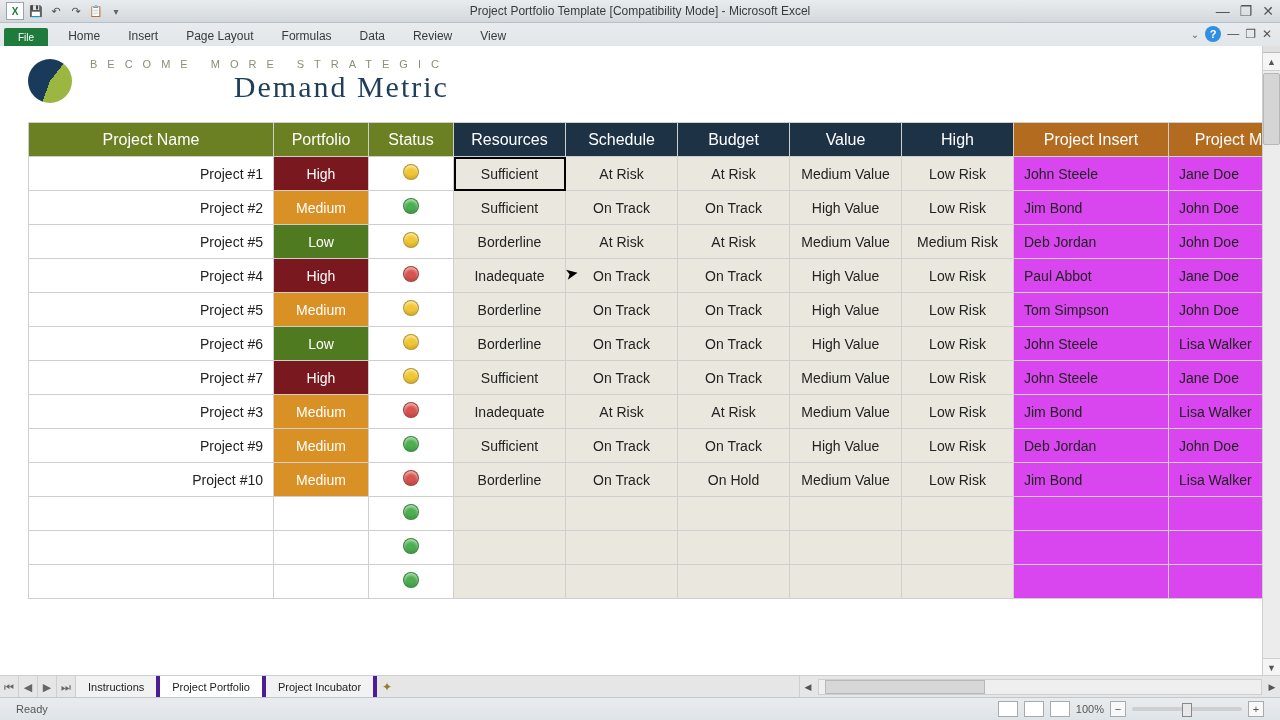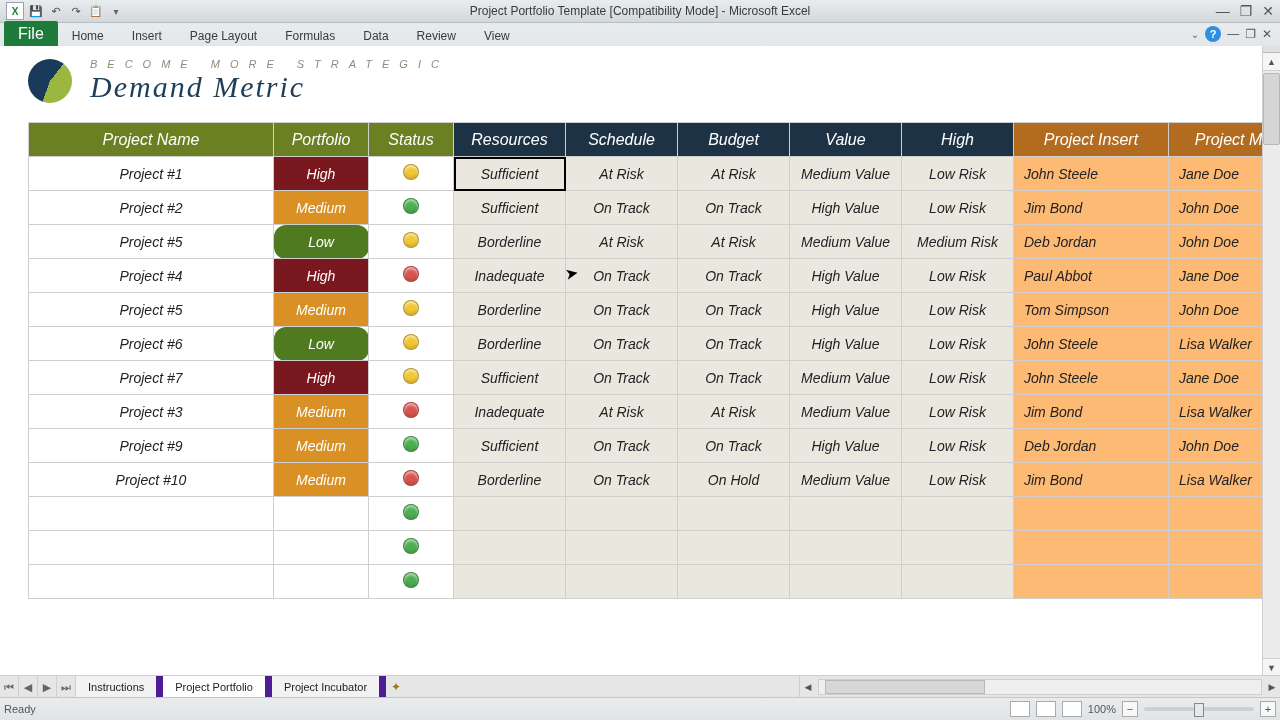--- a/index.html
+++ b/index.html
@@ -42,23 +42,24 @@
     height: 24px;
     background: linear-gradient(#e9ecee, #e1e6ea);
     display:flex; align-items:flex-end;
     padding-left:4px;
     border-bottom:1px solid #c8cdd1;
     position:relative;
   }
   .file-tab {
     background:#1f7b3b; color:#fff;
     padding:4px 14px 4px 14px;
-    font-size:16px;
+    font-size:10px;
     border-top-left-radius:2px; border-top-right-radius:2px;
     cursor:pointer;
+    margin-right:6px;
   }
   .rtab {
     padding:4px 14px;
     color:#3a3a3a; cursor:pointer;
     font-size:12px;
   }
   .ribbon-right {
     position:absolute; right:8px; top:3px;
     display:flex; gap:6px; align-items:center;
   }
@@ -70,21 +71,20 @@
   .chev { font-size:10px; color:#666; }
   
   .sheet-viewport {
     position:absolute;
     top:46px; left:0; right:0; bottom:44px;
     background:#fff;
     overflow:hidden;
   }
   .sheet {
     padding:12px 34px 0 28px;
-    font-style:italic;
   }
   
   .brand {
     display:flex; align-items:center; gap:18px;
     margin-bottom:18px;
   }
   .brand-mark {
     width:44px; height:44px; border-radius:50%;
     background: conic-gradient(from 200deg, #1a3a5c 0 55%, #9cb642 55% 100%);
     position:relative;
@@ -95,20 +95,21 @@
   }
   .brand-text { display:flex; flex-direction:column; }
   .tagline {
     letter-spacing:10px; font-size:11px; color:#8a8f77;
     text-transform:uppercase;
   }
   .brand-name {
     font-family: Georgia, "Times New Roman", serif;
     font-size:30px; letter-spacing:2px; color:#1f3e59;
     font-weight:500;
+    text-align:right;
   }
   
   table.pp {
     border-collapse:collapse;
     width:1240px;
     table-layout:fixed;
   }
   table.pp th, table.pp td {
     border:1px solid #cfcfcf;
     height:33px;
@@ -120,29 +121,29 @@
   table.pp th {
     color:#fff; font-weight:normal; font-size:16px;
     text-align:center;
   }
   table.pp th.project, table.pp th.priority, table.pp th.status {
     background:#6b8023;
   }
   table.pp th.mid { background:#1e3246; }
   table.pp th.owner, table.pp th.manager { background:#b26b1f; }
 
-  table.pp td.name { background:#fff; text-align:center; }
-  table.pp td.owner, table.pp td.manager { background:#fdba74; text-align:left; }
+  table.pp td.name { background:#fff; text-align:right; }
+  table.pp td.owner, table.pp td.manager { background:#d946ef; text-align:left; }
   table.pp td.mid { background:#e9e7de; text-align:center; }
   table.pp td.status { background:#fff; text-align:center; }
   table.pp td.priority { text-align:center; color:#fff; }
 
   .prio-High   { background:#7a1820; }
   .prio-Medium { background:#d99024; }
-  .prio-Low    { background:#4f7a1f;border-radius:12px; }
+  .prio-Low    { background:#4f7a1f; }
 
   .dot {
     width:14px; height:14px; border-radius:50%;
     display:inline-block;
     border:1px solid rgba(0,0,0,.25);
     box-shadow: inset 0 2px 3px rgba(255,255,255,.6),
                 inset 0 -2px 3px rgba(0,0,0,.15);
   }
   .dot-green  { background:#4caf50; }
   .dot-yellow { background:#f2c735; }
@@ -197,21 +198,21 @@
     background:#e6e6e6; border-top:1px solid #cfcfcf;
     display:flex; align-items:center;
     font-size:11px;
   }
   .tabstrip .navbtn {
     width:18px; height:100%; display:flex; align-items:center; justify-content:center;
     border-right:1px solid #cfcfcf; color:#666; cursor:pointer;
   }
   .sheet-tab {
     padding:0 12px; height:100%; display:flex; align-items:center;
-    border-right:7px solid #4c1d95; background:#f2f2f2;
+    border-right:4px solid #4c1d95; background:#f2f2f2;
     cursor:pointer;
     position:relative;
   }
   .sheet-tab.active {
     background:#fff; font-weight:normal; border-bottom:2px solid #fff;
   }
   .newtab {
     width:20px; color:#9a7b2a; font-size:12px;
     display:flex;align-items:center;justify-content:center; cursor:pointer;
   }
@@ -230,21 +231,21 @@
   }
   .hscroll-arrow{
     width:16px; height:16px; display:flex;align-items:center;justify-content:center;
     font-size:9px; color:#555;
   }
   
   .statusbar{
     position:absolute; bottom:0; left:0; right:0; height:22px;
     background:linear-gradient(#e9ecee,#dfe4e8);
     border-top:1px solid #c1c7cc;
-    display:flex; align-items:center; padding:0 4px; font-size:11px;
+    display:flex; align-items:center; padding:0 16px; font-size:11px;
     color:#555;
   }
   .statusbar .right { margin-left:auto; display:flex; align-items:center; gap:6px;}
   .viewbtn{
     width:18px; height:14px; border:1px solid #aaa; background:#fff; cursor:pointer;
   }
   .zoom-slider{
     width:110px; height:4px; background:#cfcfcf; position:relative; border-radius:2px;
   }
   .zoom-slider .knob{

